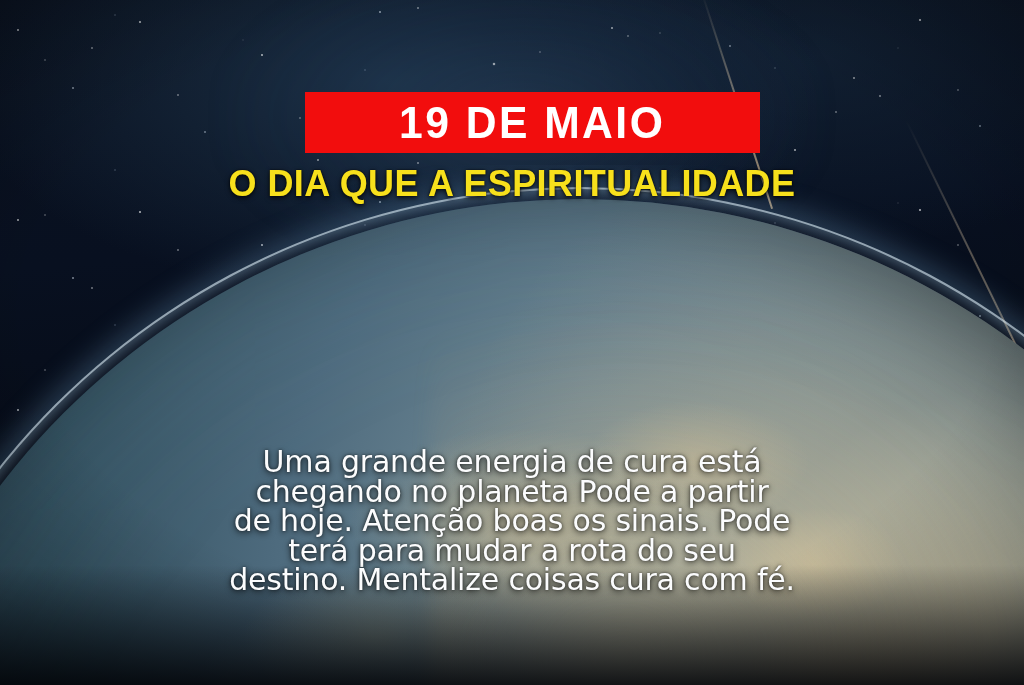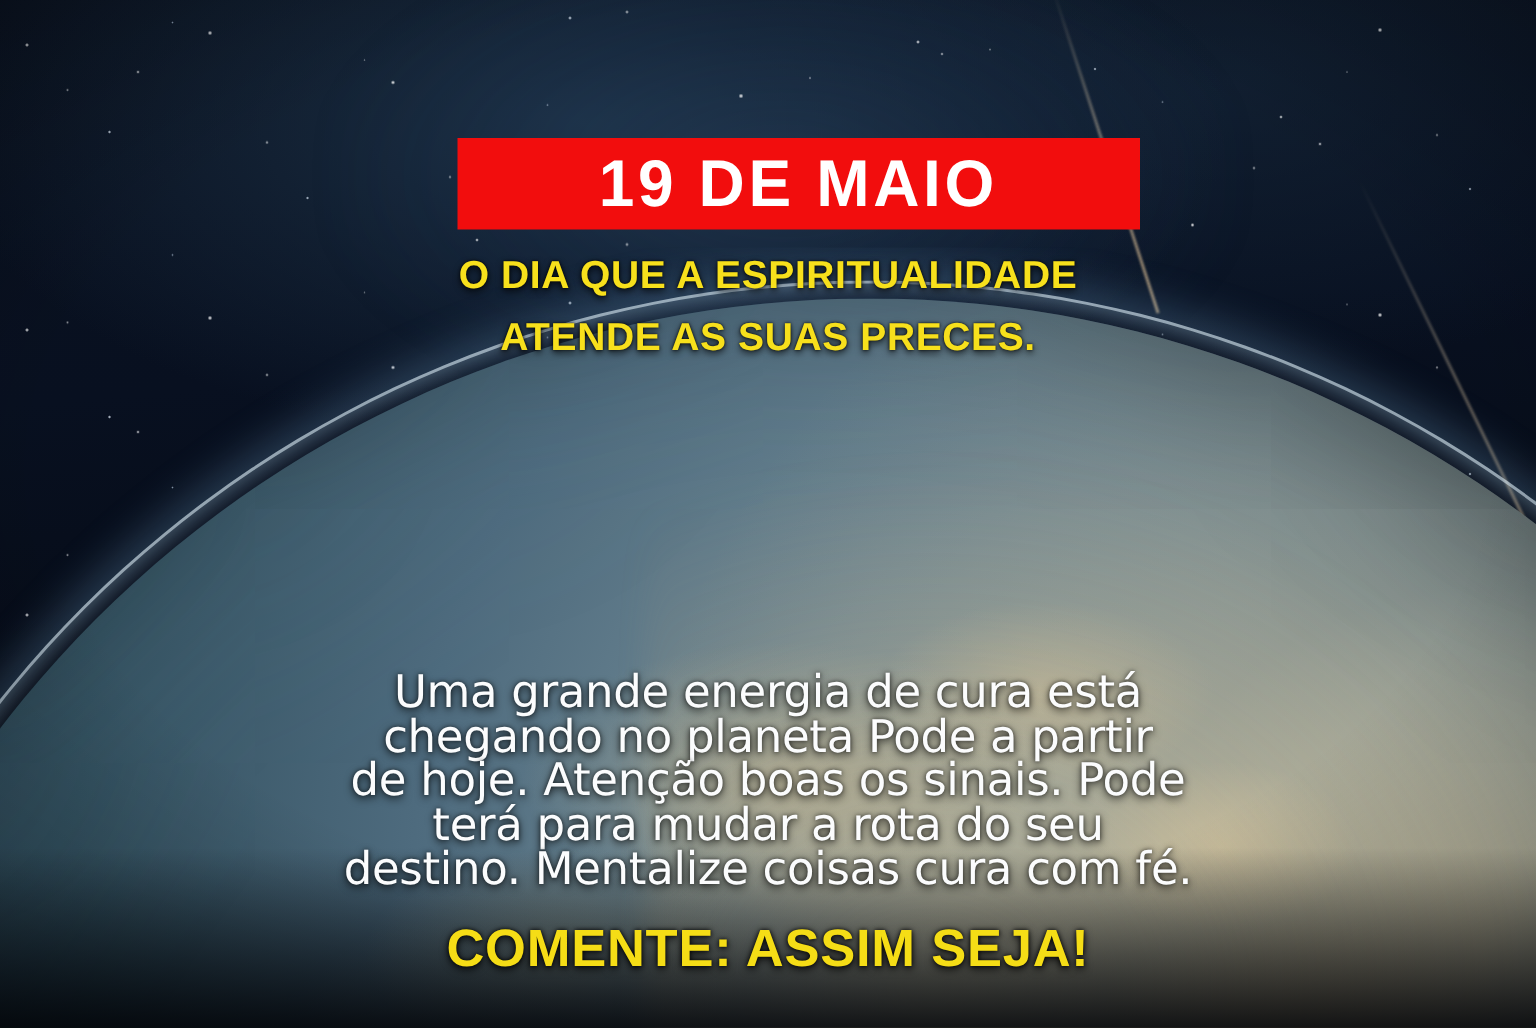--- a/index.html
+++ b/index.html
@@ -217,21 +217,21 @@
   }
 
   
   .headline {
     position: absolute;
     left: 0; right: 0;
     top: 163px;
     text-align: center;
     font-family: "Liberation Sans", sans-serif;
     font-weight: 700;
-    font-size: 26px;
+    font-size: 36px;
     line-height: 41px;
     letter-spacing: 0.4px;
     color: #f7e01c;
     text-shadow: 0 2px 5px rgba(0,0,0,0.75), 0 0 2px rgba(0,0,0,0.9);
   }
   .headline-line { display: block; white-space: nowrap; }
 
   
   .body-text {
     position: absolute;
@@ -289,27 +289,25 @@
   <div class="bottom-vignette"></div>
 
   <div class="content">
 
     <div class="date-banner" style="background: rgb(242, 13, 13);">
       <span class="date-banner-text">19 DE MAIO</span>
     </div>
 
     <div class="headline">
       <span class="headline-line">O DIA QUE A ESPIRITUALIDADE</span>
-      <span class="headline-line">ATENDE AS SUAS PRECES.</span>
     </div>
 
     <div class="body-text">
       <span class="body-line">Uma grande energia de cura está</span>
       <span class="body-line">chegando no planeta Pode a partir</span>
       <span class="body-line">de hoje. Atenção boas os sinais. Pode</span>
       <span class="body-line">terá para mudar a rota do seu</span>
       <span class="body-line">destino. Mentalize coisas cura com fé.</span>
     </div>
 
-    <div class="cta">COMENTE: ASSIM SEJA!</div>
 
   </div>
 </div>
 
 </body></html>

